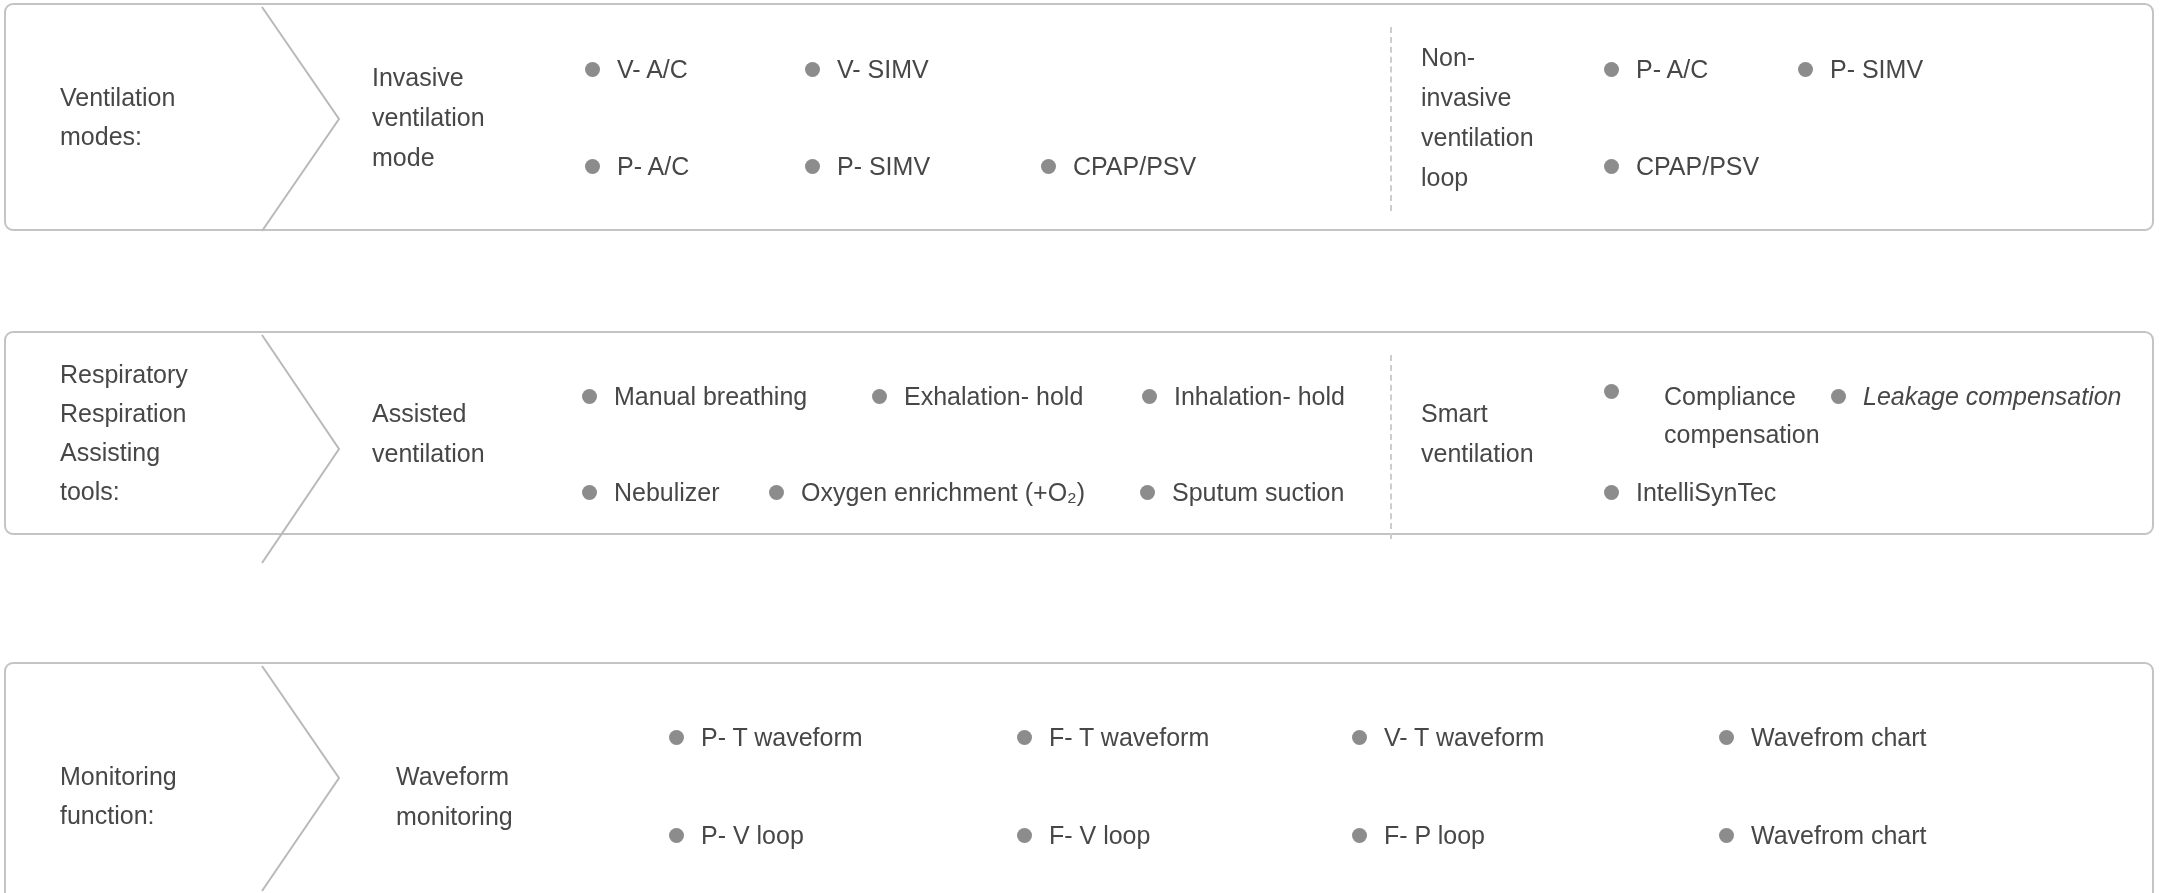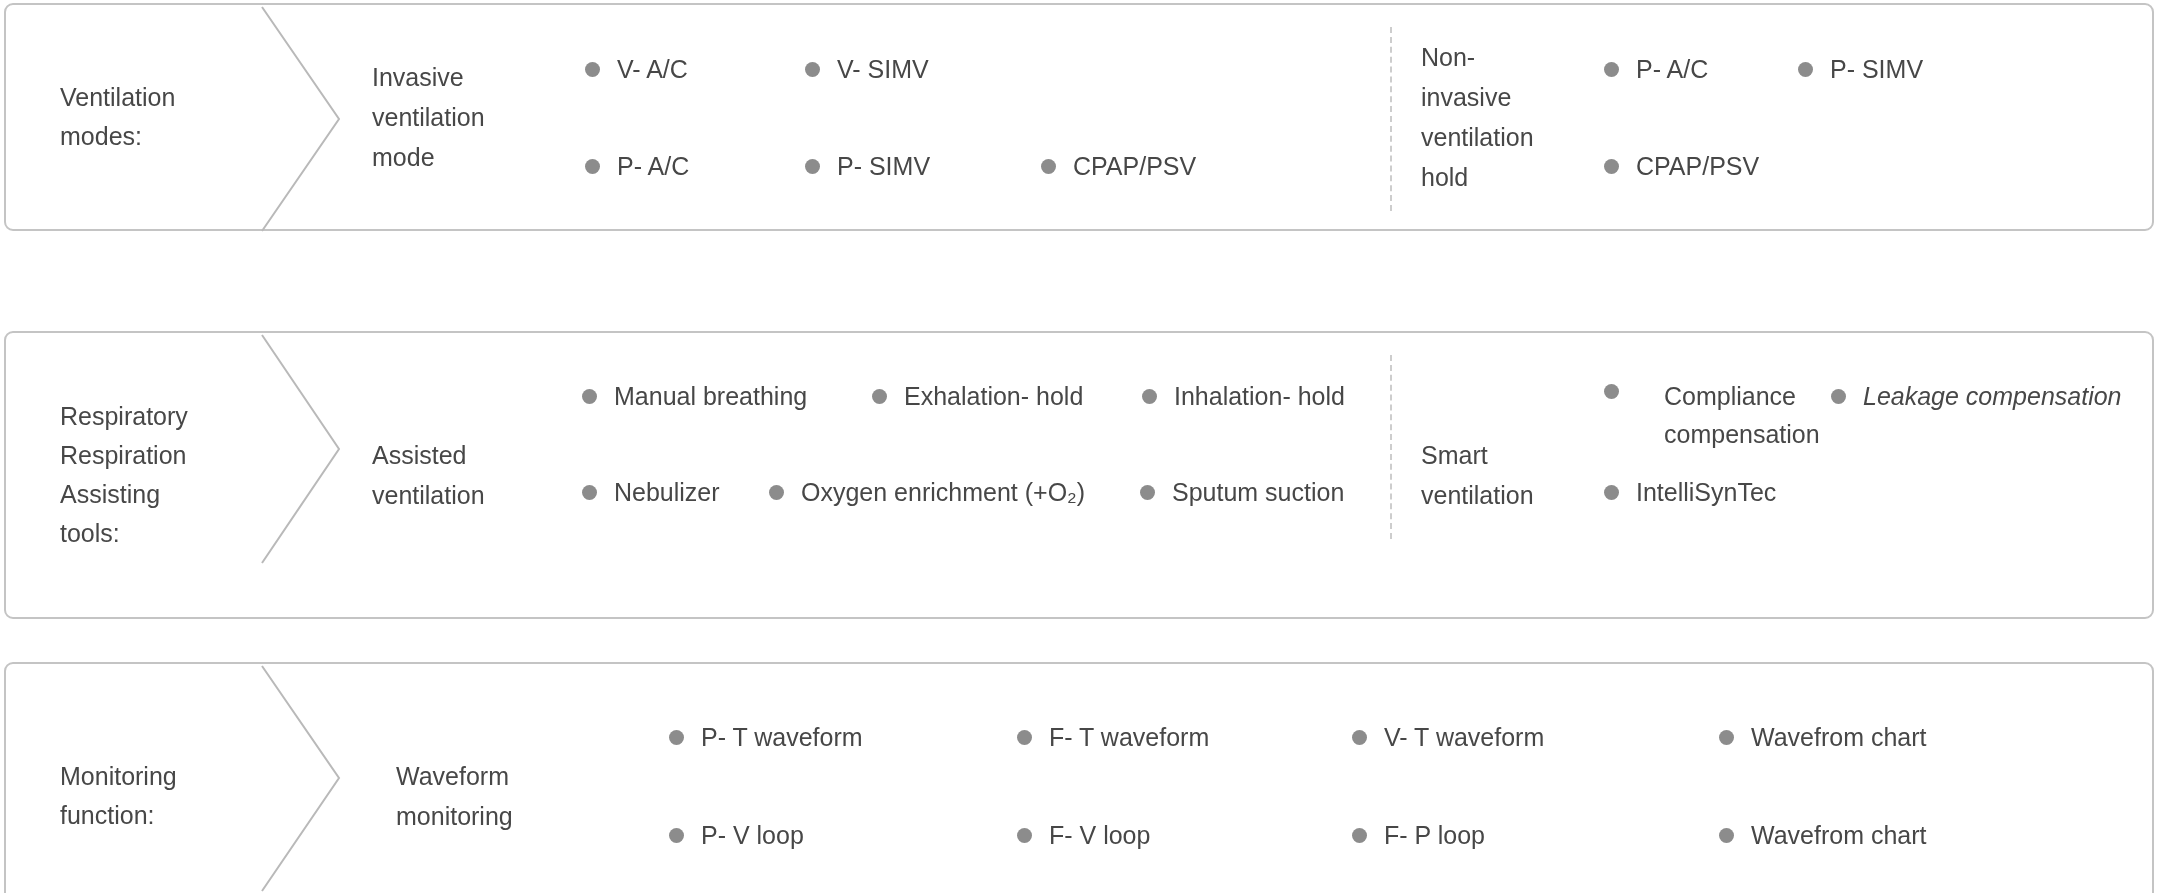--- a/index.html
+++ b/index.html
@@ -99,37 +99,37 @@
     <div class="item" style="left:1035px;top:147px;">
       <span class="dot"></span>
       <span class="item-label">CPAP/PSV</span>
     </div>
 
     <div class="vdivider"></div>
 
     <div class="group-title" style="left:1415px;">Non-
 invasive
 ventilation
-hold</div>
+loop</div>
 
     <div class="item" style="left:1598px;top:50px;">
       <span class="dot"></span>
       <span class="item-label">P- A/C</span>
     </div>
     <div class="item" style="left:1792px;top:50px;">
       <span class="dot"></span>
       <span class="item-label">P- SIMV</span>
     </div>
     <div class="item" style="left:1598px;top:147px;">
       <span class="dot"></span>
       <span class="item-label">CPAP/PSV</span>
     </div>
   </div>
 
-  <div class="section" style="top:331px;height:288px;padding-left:16px;">
+  <div class="section" style="top:331px;height:204px;padding-left:16px;">
     <svg class="chevron" width="340" height="232">
       <polyline points="256,2 333,116 256,230" fill="none" stroke="#b9b9b9" stroke-width="2"></polyline>
     </svg>
     <div class="row-label">Respiratory
 Respiration
 Assisting
 tools:</div>
 
     <div class="group-title" style="left:366px;">Assisted
 ventilation</div>

